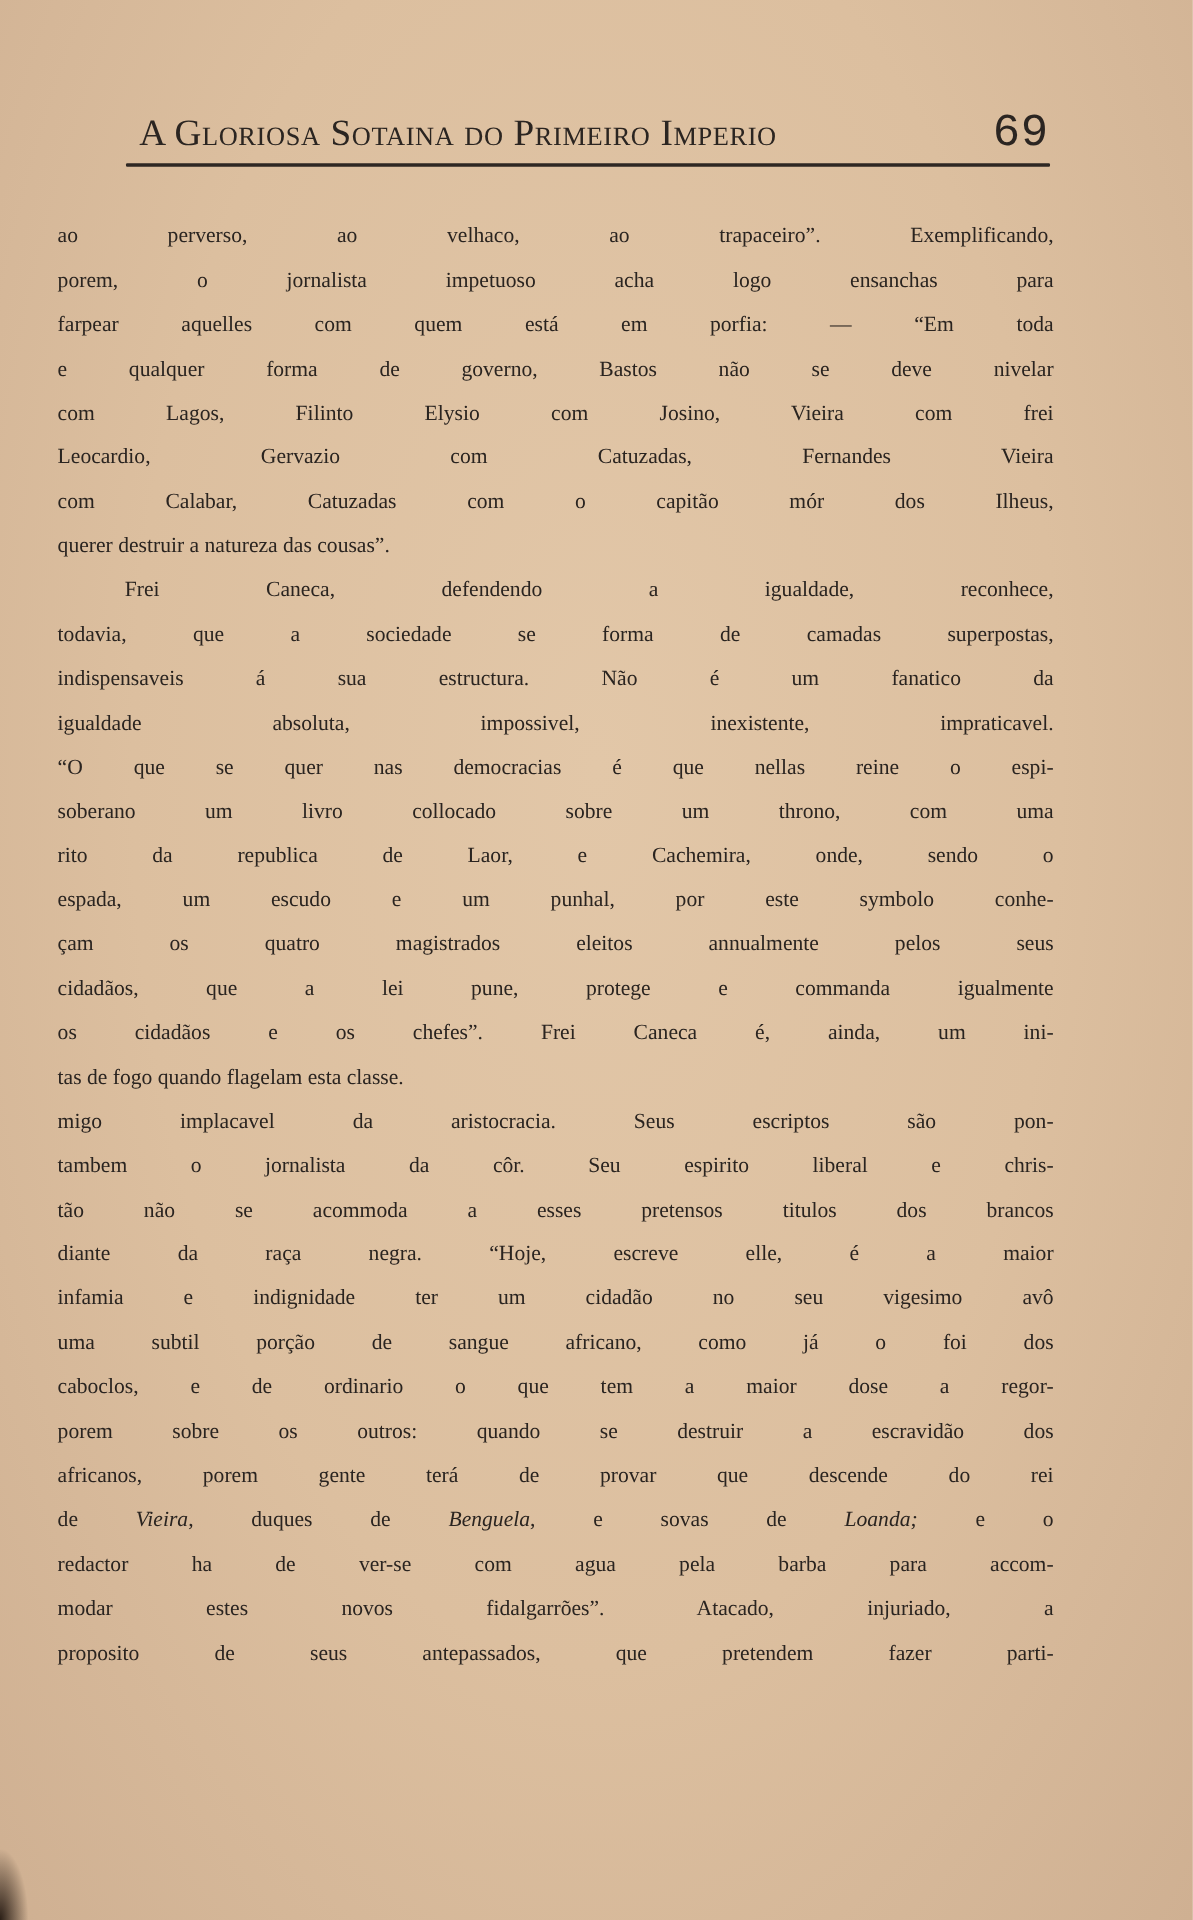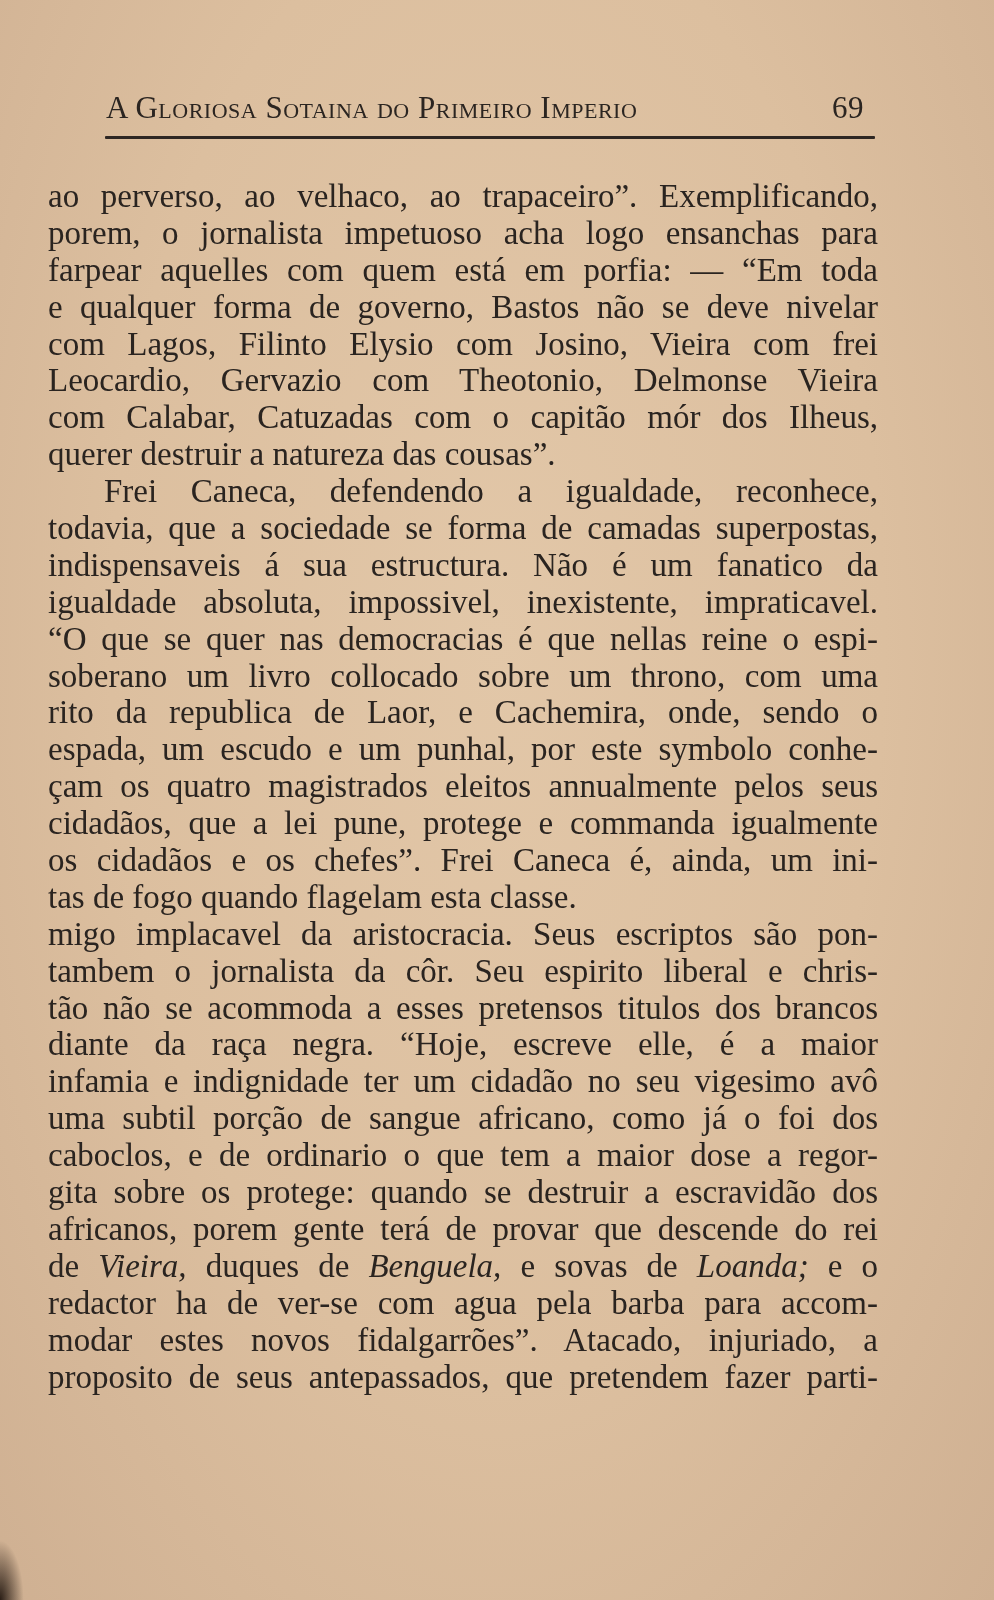--- a/index.html
+++ b/index.html
@@ -15,58 +15,59 @@
     font-family: "Liberation Serif", "DejaVu Serif", serif;
     color: #2a2420;
   }
   .page {
     position: absolute;
     left: 0; top: 0;
     width: 994px; height: 1600px;
   }
   .running-head {
     position: absolute;
-    left: 106px;
+    left: 116px;
     top: 90px;
     width: 758px;
     height: 40px;
     display: flex;
     justify-content: space-between;
     align-items: baseline;
     font-size: 31px;
     letter-spacing: 0.5px;
     color: #2b2521;
   }
   .running-title {
     font-variant: small-caps;
     font-size: 31px;
   }
   .page-number {
-    font-size: 31px;
+    font-size: 38px;
     margin-right: 0;
+    font-family: Liberation Mono, monospace;
   }
   .head-rule {
     position: absolute;
     left: 105px;
     top: 136px;
     width: 770px;
     height: 3px;
     background: #2e2723;
     border-radius: 1px;
   }
   .body-text {
     position: absolute;
     left: 48px;
     top: 178px;
     width: 830px;
   }
   .line {
     height: 36.9px;
     line-height: 36.9px;
-    font-size: 33px;
+    font-size: 18px;
     white-space: nowrap;
     text-align: justify;
     text-align-last: justify;
     color: #2a2420;
     font-family: Liberation Serif, serif;
   }
   .line.indent {
     padding-left: 56px;
   }
   .line.last {
@@ -93,21 +94,21 @@
     <span class="page-number">69</span>
   </div>
   <div class="head-rule"></div>
 
   <div class="body-text" id="body-text">
       <div class="line">ao perverso, ao velhaco, ao trapaceiro”.  Exemplificando,</div>
       <div class="line">porem, o jornalista impetuoso acha logo ensanchas para</div>
       <div class="line">farpear aquelles com quem está em porfia: — “Em toda</div>
       <div class="line">e qualquer forma de governo, Bastos não se deve nivelar</div>
       <div class="line">com Lagos, Filinto Elysio com Josino, Vieira com frei</div>
-      <div class="line">Leocardio, Gervazio com Theotonio, Delmonse Vieira</div>
+      <div class="line">Leocardio, Gervazio com Catuzadas, Fernandes Vieira</div>
       <div class="line">com Calabar, Catuzadas com o capitão mór dos Ilheus,</div>
       <div class="line last">querer destruir a natureza das cousas”.</div>
       <div class="line indent">Frei Caneca, defendendo a igualdade, reconhece,</div>
       <div class="line">todavia, que a sociedade se forma de camadas superpostas,</div>
       <div class="line">indispensaveis á sua estructura.  Não é um fanatico da</div>
       <div class="line">igualdade absoluta, impossivel, inexistente, impraticavel.</div>
       <div class="line">“O que se quer nas democracias é que nellas reine o espi-</div>
       <div class="line">soberano um livro collocado sobre um throno, com uma</div>
       <div class="line">rito da republica de Laor, e Cachemira, onde, sendo o</div>
       <div class="line">espada, um escudo e um punhal, por este symbolo conhe-</div>
@@ -115,21 +116,21 @@
       <div class="line">cidadãos, que a lei pune, protege e commanda igualmente</div>
       <div class="line">os cidadãos e os chefes”.  Frei Caneca é, ainda, um ini-</div>
       <div class="line last">tas de fogo quando flagelam esta classe.</div>
       <div class="line">migo implacavel da aristocracia.  Seus escriptos são pon-</div>
       <div class="line">tambem o jornalista da côr.  Seu espirito liberal e chris-</div>
       <div class="line">tão não se acommoda a esses pretensos titulos dos brancos</div>
       <div class="line">diante da raça negra.  “Hoje, escreve elle, é a maior</div>
       <div class="line">infamia e indignidade ter um cidadão no seu vigesimo avô</div>
       <div class="line">uma subtil porção de sangue africano, como já o foi dos</div>
       <div class="line">caboclos, e de ordinario o que tem a maior dose a regor-</div>
-      <div class="line">gita sobre os protege: quando se destruir a escravidão dos</div>
+      <div class="line">porem sobre os outros: quando se destruir a escravidão dos</div>
       <div class="line">africanos, porem gente terá de provar que descende do rei</div>
       <div class="line"><span>de </span><i>Vieira,</i><span> duques de </span><i>Benguela,</i><span> e sovas de </span><i>Loanda;</i><span> e o</span></div>
       <div class="line">redactor ha de ver-se com agua pela barba para accom-</div>
       <div class="line">modar estes novos fidalgarrões”.  Atacado, injuriado, a</div>
       <div class="line">proposito de seus antepassados, que pretendem fazer parti-</div>
     </div>
 
   <div class="shadow-corner"></div>
 </div>
 

